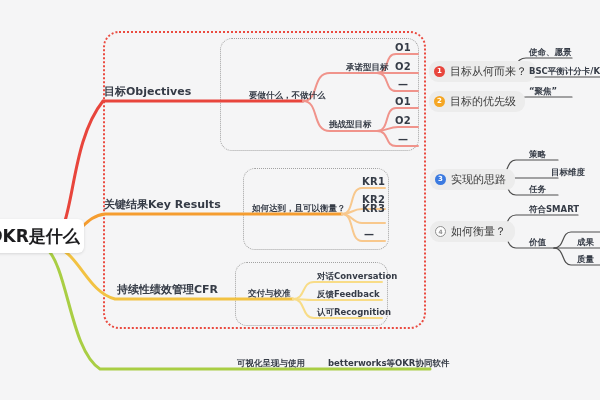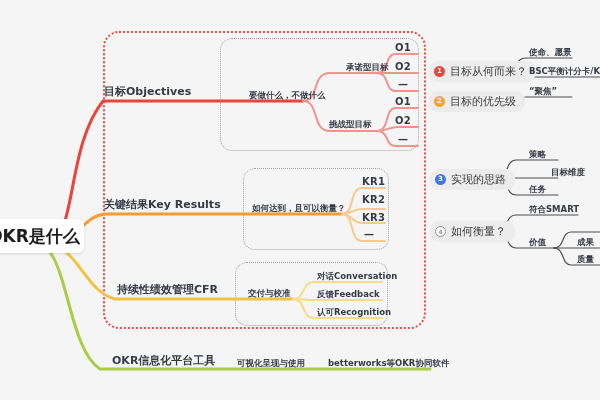--- a/index.html
+++ b/index.html
@@ -101,30 +101,29 @@
   <div class="lbl lbl-sm" style="left:398px;top:79px;">—</div>
   <div class="lbl lbl-md" style="left:329px;top:119px;">挑战型目标</div>
   <div class="lbl lbl-sm" style="left:395px;top:96px;">O1</div>
   <div class="lbl lbl-sm" style="left:395px;top:115px;">O2</div>
   <div class="lbl lbl-sm" style="left:398px;top:134px;">—</div>
 
   <div class="lbl lbl-md" style="left:252px;top:203px;">如何达到，且可以衡量？</div>
   <div class="lbl lbl-lg" style="left:104px;top:197px;">关键结果Key Results</div>
   <div class="lbl lbl-sm" style="left:362px;top:176px;">KR1</div>
   <div class="lbl lbl-sm" style="left:362px;top:194px;">KR2</div>
-  <div class="lbl lbl-sm" style="left:362px;top:212px;">KR3</div>
+  <div class="lbl lbl-sm" style="left:362px;top:203px;">KR3</div>
   <div class="lbl lbl-sm" style="left:364px;top:229px;">—</div>
 
   <div class="lbl lbl-lg" style="left:117px;top:282px;">持续性绩效管理CFR</div>
   <div class="lbl lbl-md" style="left:248px;top:288px;">交付与校准</div>
   <div class="lbl lbl-md" style="left:317px;top:271px;">对话Conversation</div>
   <div class="lbl lbl-md" style="left:317px;top:289px;">反馈Feedback</div>
   <div class="lbl lbl-md" style="left:317px;top:307px;">认可Recognition</div>
 
-  <div class="lbl lbl-lg" style="left:112px;top:353px;">OKR信息化平台工具</div>
   <div class="lbl lbl-md" style="left:237px;top:358px;">可视化呈现与使用</div>
   <div class="lbl lbl-md" style="left:328px;top:358px;">betterworks等OKR协同软件</div>
 
   <div class="pill" style="left:429px;top:61px;">
     <span class="badge b1">1</span>
     <span class="ptxt">目标从何而来？</span>
   </div>
   <div class="lbl lbl-md" style="left:529px;top:47px;">使命、愿景</div>
   <div class="lbl lbl-md" style="left:529px;top:66px;">BSC平衡计分卡/KPI的</div>
 

